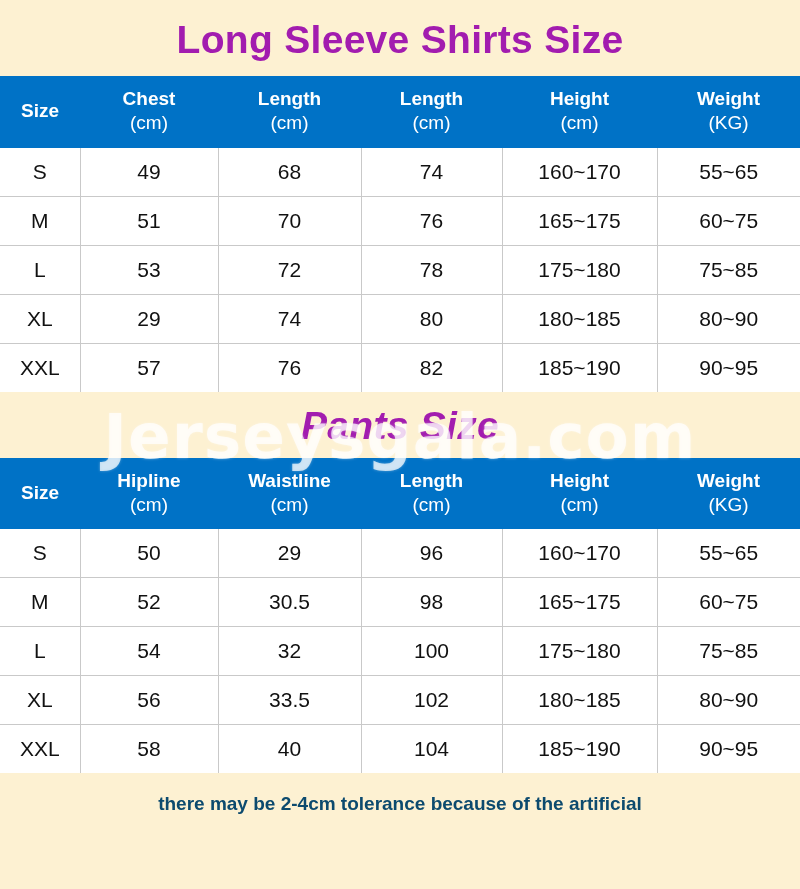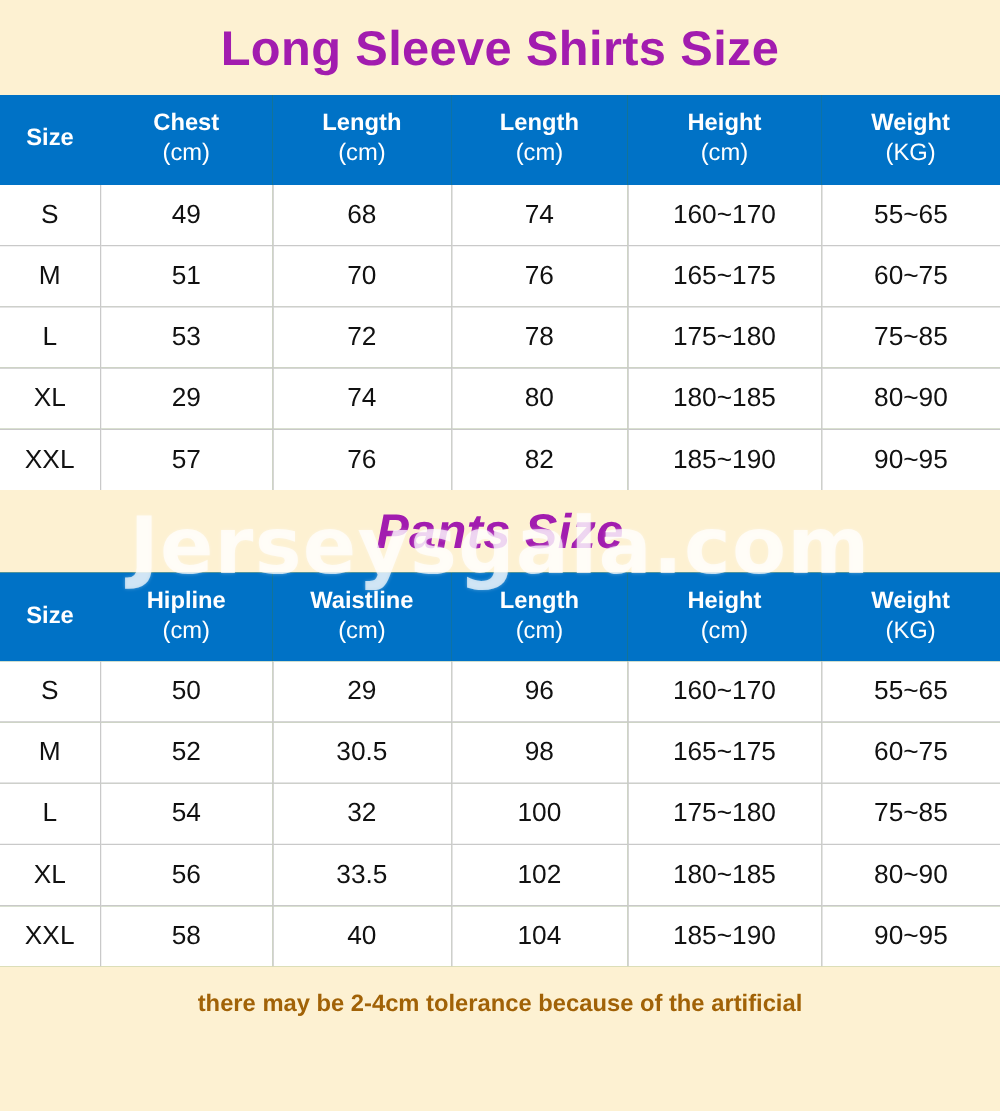--- a/index.html
+++ b/index.html
@@ -80,21 +80,21 @@
     vertical-align: middle;
   }
   table.size-table tbody tr td:last-child {
     border-right: none;
   }
   table.size-table tbody tr:last-child td {
     border-bottom: none;
   }
   .footer-note {
     text-align: center;
-    color: #a16207;
+    color: #0c4a6e;
     font-size: 19px;
     font-weight: bold;
     padding-top: 20px;
   }
   .watermark {
     position: absolute;
     top: 400px;
     left: 0;
     width: 800px;
     text-align: center;

